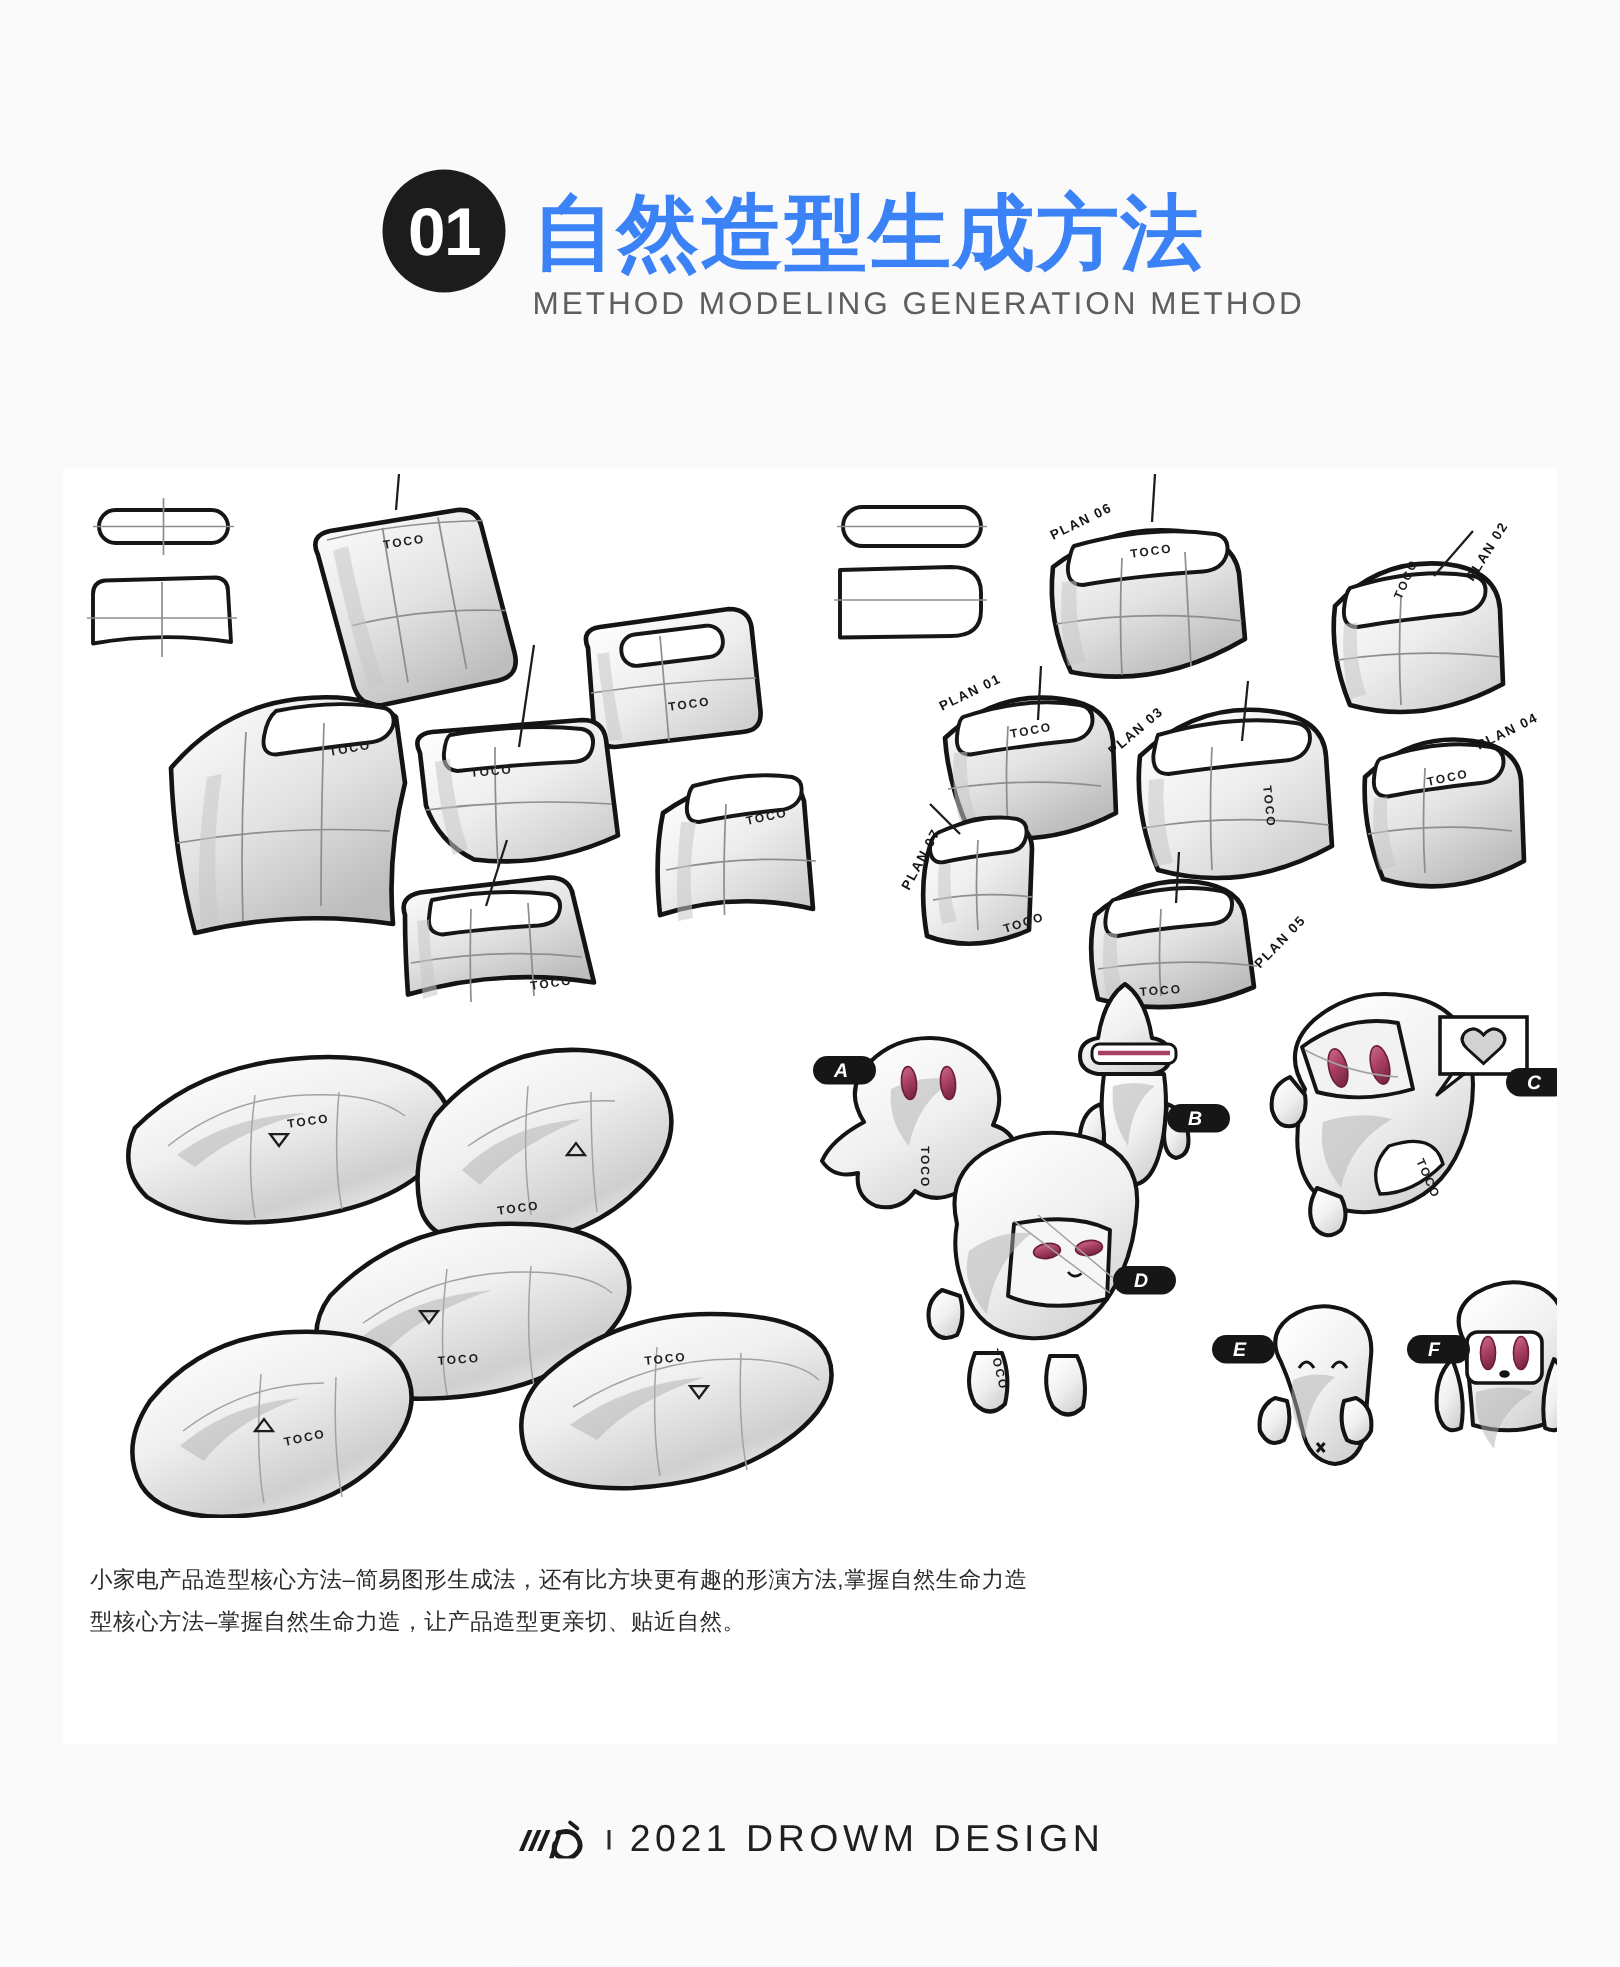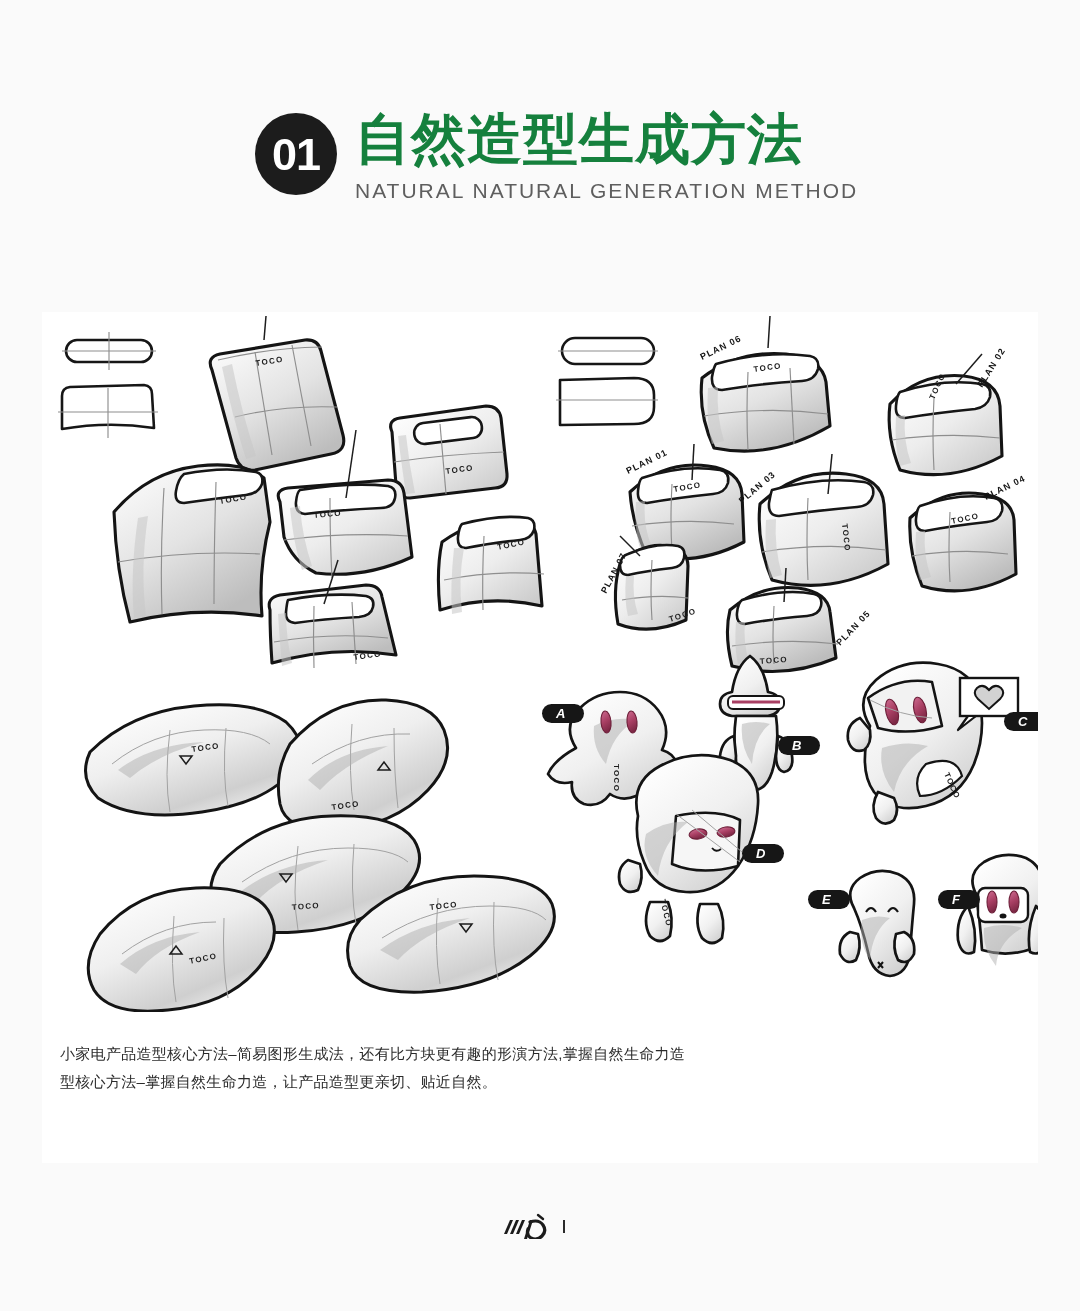--- a/index.html
+++ b/index.html
@@ -17,23 +17,24 @@
   .badge{
     width:82px;height:82px;border-radius:50%;background:#1c1c1c;
     display:flex;align-items:center;justify-content:center;flex:0 0 auto;
   }
   .badge-num{
     color:#ffffff;font-size:45px;font-weight:bold;line-height:1;
     letter-spacing:-1px;font-family:"Liberation Sans",sans-serif;
   }
   .title-wrap{margin-left:18px;padding-top:2px;}
   .title-cn{
-    font-size:55px;font-weight:bold;color:#15803d;line-height:1.04;
+    font-size:55px;font-weight:bold;color:#3b82f6;line-height:1.04;
     letter-spacing:1px;white-space:nowrap;
-    font-family:Liberation Mono, monospace;
+    font-family:Liberation Serif, serif;
+    margin-top:12px;
   }
   .title-en{
     margin-top:7px;font-size:21px;color:#5e5e5e;letter-spacing:2.0px;
     white-space:nowrap;font-family:"Liberation Sans",sans-serif;
   }
 
   
   .card{
     position:absolute;left:42px;top:312px;width:996px;height:851px;
     background:#ffffff;
@@ -67,21 +68,21 @@
 
 <div class="page">
 
   <div class="header">
     <div class="header-inner">
       <div class="badge">
         <span class="badge-num">01</span>
       </div>
       <div class="title-wrap">
         <div class="title-cn">自然造型生成方法</div>
-        <div class="title-en">NATURAL NATURAL GENERATION METHOD</div>
+        <div class="title-en">METHOD MODELING GENERATION METHOD</div>
       </div>
     </div>
   </div>
 
   <div class="card">
 
     <div class="sketch-area">
       <svg viewBox="0 0 996 700" xmlns="http://www.w3.org/2000/svg">
         <defs>
           <linearGradient id="gshade" x1="0" y1="0" x2="0.6" y2="1">
@@ -447,15 +448,16 @@
       <g fill="#1b1b1b">
         <path d="M2 21 L8 7 L11 7 L5 21 Z"></path>
         <path d="M8 21 L14 7 L17 7 L11 21 Z"></path>
         <path d="M14 21 L20 7 L23 7 L17 21 Z"></path>
         <path d="M22 26 L28 7 L31 7 L25 26 Z"></path>
       </g>
       <path d="M28 9 q9 -3 13 3 q4 6 -1 11 q-5 5 -11 2 q-5 -3 -3 -9" fill="none" stroke="#1b1b1b" stroke-width="3.2" stroke-linecap="round"></path>
       <path d="M36 2 L41 6" stroke="#1b1b1b" stroke-width="2.4" stroke-linecap="round"></path>
     </svg>
     <div class="footer-sep"></div>
+    <div class="footer-text">2021 DROWM DESIGN</div>
   </div>
 
 </div>
 
 </body></html>

